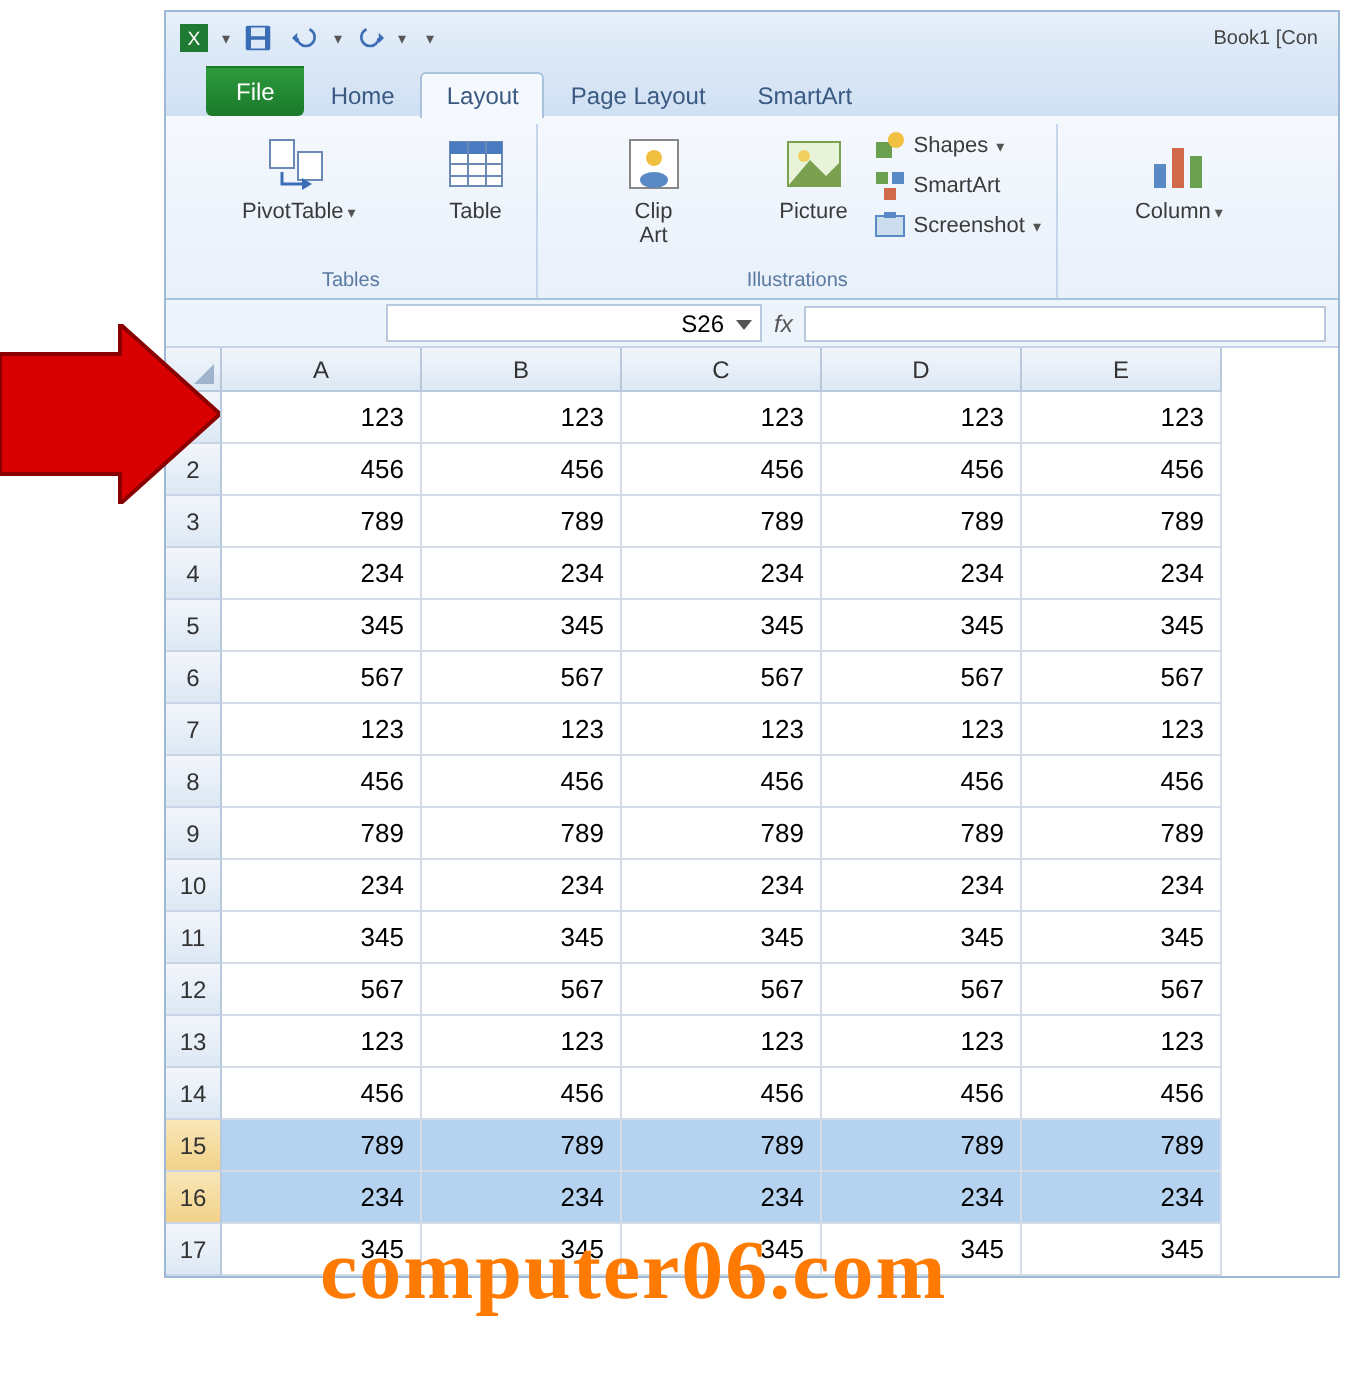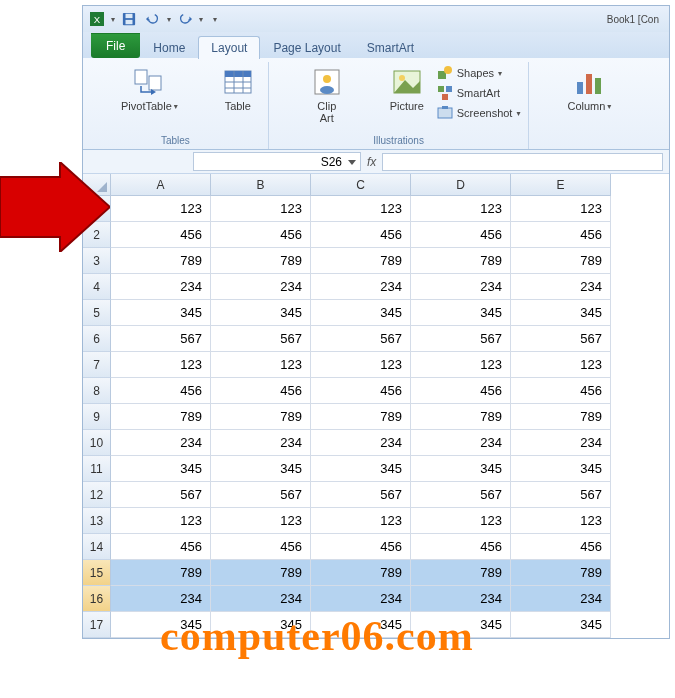--- a/index.html
+++ b/index.html
@@ -32,21 +32,21 @@
   display: flex; align-items: center; justify-content: center;
   border-radius: 2px;
 }
 .qat-btn svg { width: 14px; height: 14px; }
 .title { margin-left: auto; font-size: 10px; color: #444; padding-right: 6px; white-space: nowrap; }
 .tabs {
   display: flex;
   background: linear-gradient(#dce8f7, #cfe0f3);
   height: 26px;
   align-items: flex-end;
-  padding-left: 8px;
+  padding-left: 20px;
 }
 .tab {
   padding: 4px 12px;
   font-size: 12px;
   color: #3b5a82;
   border: 1px solid transparent;
   border-bottom: none;
   cursor: default;
   position: relative;
   top: 1px;
@@ -91,21 +91,21 @@
 .mini-btn { display: flex; align-items: center; gap: 4px; font-size: 11px; color: #3a3a3a; padding: 1px 2px; }
 .mini-btn .ic { width: 16px; height: 16px; }
 .drop-caret { font-size: 8px; color: #555; }
 .namebox-row {
   display: flex;
   border-bottom: 1px solid #c5d6eb;
   height: 24px;
   background: #eef4fb;
 }
 .namebox {
-  width: 168px;
+  width: 188px;
   background: #fff;
   border: 1px solid #b8c9de;
   margin: 2px 0 2px 110px;
   display: flex; align-items: center; justify-content: flex-end;
   padding: 0 18px 0 6px;
   font-size: 12px;
   position: relative;
 }
 .namebox::after {
   content: ""; position: absolute; right: 4px; top: 7px;

